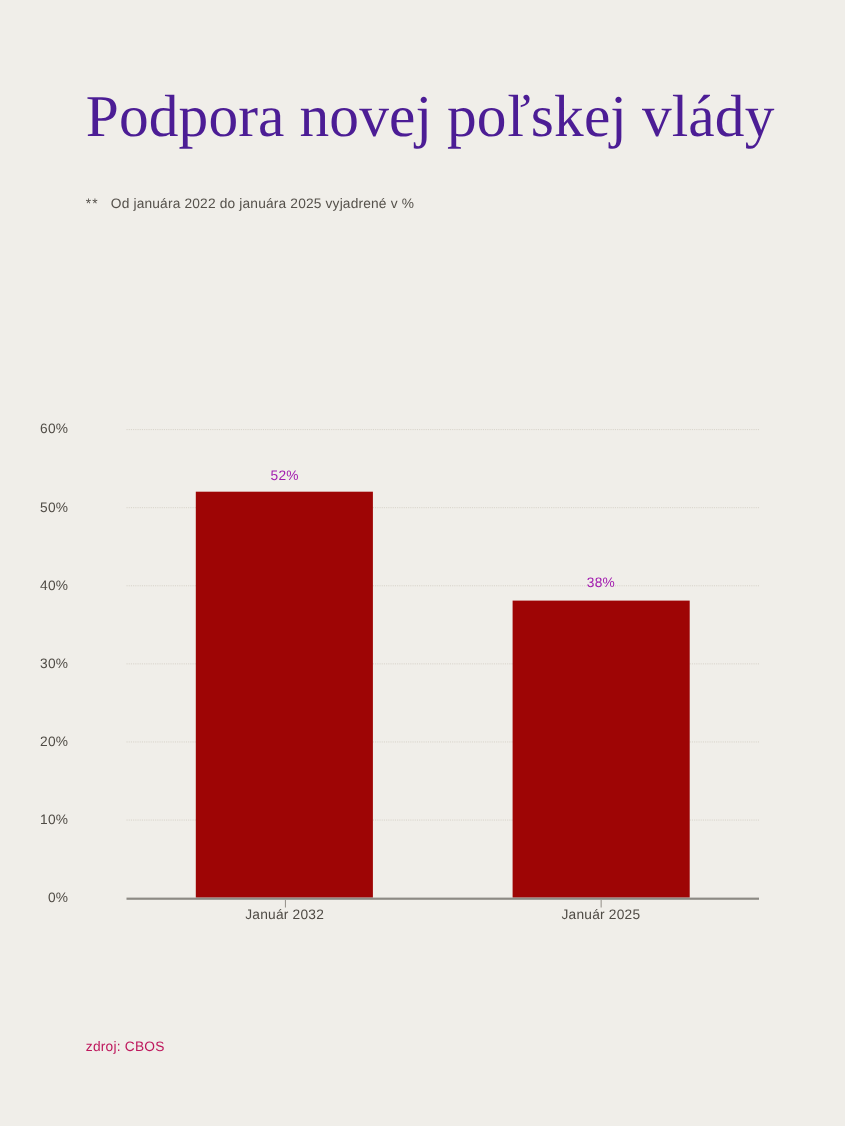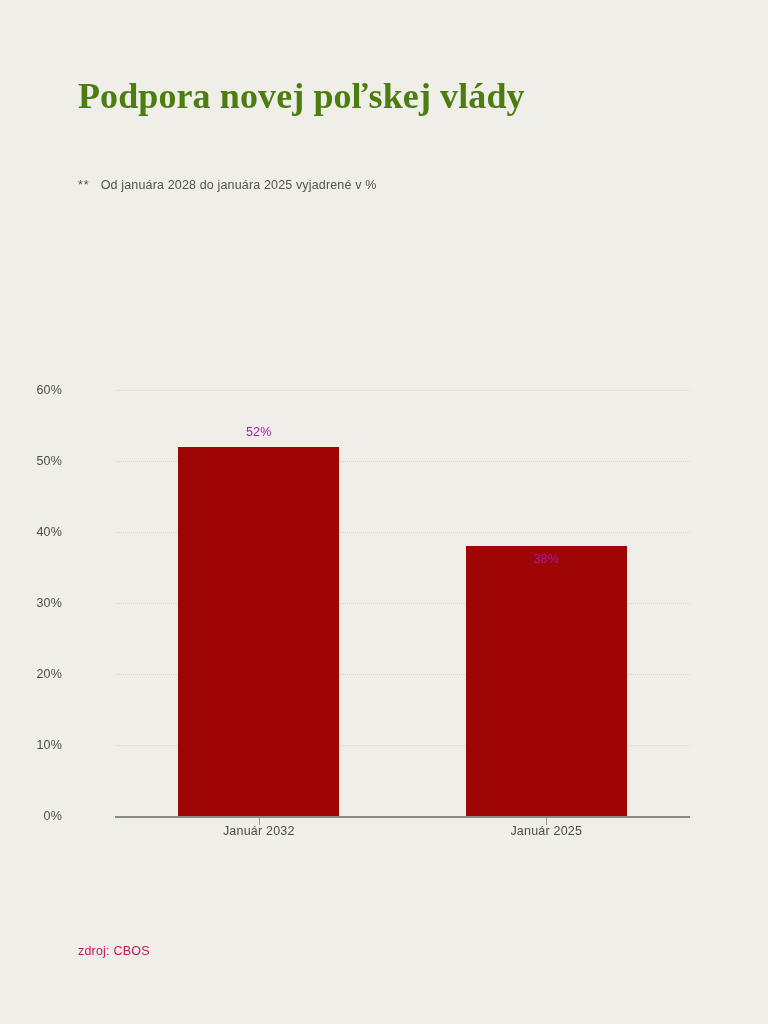--- a/index.html
+++ b/index.html
@@ -22,24 +22,24 @@
     height: 1024px;
     background: #F0EEE9;
   }
 
   
   #chart-title {
     position: absolute;
     left: 78px;
     top: 76px;
     font-family: "Liberation Serif", serif;
-    font-size: 36px;
+    font-size: 54px;
     line-height: 1.12;
-    font-weight: 700;
-    color: #4d7c0f;
+    font-weight: 400;
+    color: #4c1d95;
     letter-spacing: 0.1px;
     white-space: nowrap;
   }
 
   #chart-subtitle {
     position: absolute;
     left: 78px;
     top: 178px;
     font-size: 12.5px;
     color: #55514B;
@@ -139,21 +139,21 @@
 </style>
 </head>
 <body>
 
 <div id="page">
 
   <div id="chart-title">Podpora novej poľskej vlády</div>
 
   <div id="chart-subtitle">
     <span class="asterisks">**</span>
-    <span>Od januára 2028 do januára 2025 vyjadrené v %</span>
+    <span>Od januára 2022 do januára 2025 vyjadrené v %</span>
   </div>
 
   <div id="plot">
       <div class="gridline" style="top: 355px;"></div>
       <div class="gridline" style="top: 284px;"></div>
       <div class="gridline" style="top: 213px;"></div>
       <div class="gridline" style="top: 142px;"></div>
       <div class="gridline" style="top: 71px;"></div>
       <div class="gridline" style="top: 0px;"></div>
       <div class="bar" title="Január 2024: 52%" style="left: 63.25px; width: 161px; height: 369.2px; bottom: 0px; background: rgb(158, 5, 5);"></div>
@@ -167,16 +167,16 @@
 <div class="y-tick-label" style="top: 816px;">0%</div>
     <div class="y-tick-label" style="top: 745px;">10%</div>
     <div class="y-tick-label" style="top: 674px;">20%</div>
     <div class="y-tick-label" style="top: 603px;">30%</div>
     <div class="y-tick-label" style="top: 532px;">40%</div>
     <div class="y-tick-label" style="top: 461px;">50%</div>
     <div class="y-tick-label" style="top: 390px;">60%</div>
     <div class="bar-value" style="left: 258.75px; top: 424.8px;">52%</div>
     <div class="x-tick-mark" style="left: 258.75px;"></div>
     <div class="x-tick-label" style="left: 258.75px;">Január 2032</div>
-    <div class="bar-value" style="left: 546.25px; top: 552px; text-align: right;">38%</div>
+    <div class="bar-value" style="left: 546.25px; top: 523px; text-align: right;">38%</div>
     <div class="x-tick-mark" style="left: 546.25px;"></div>
     <div class="x-tick-label" style="left: 546.25px;">Január 2025</div>
   </div>
 
 </body></html>

